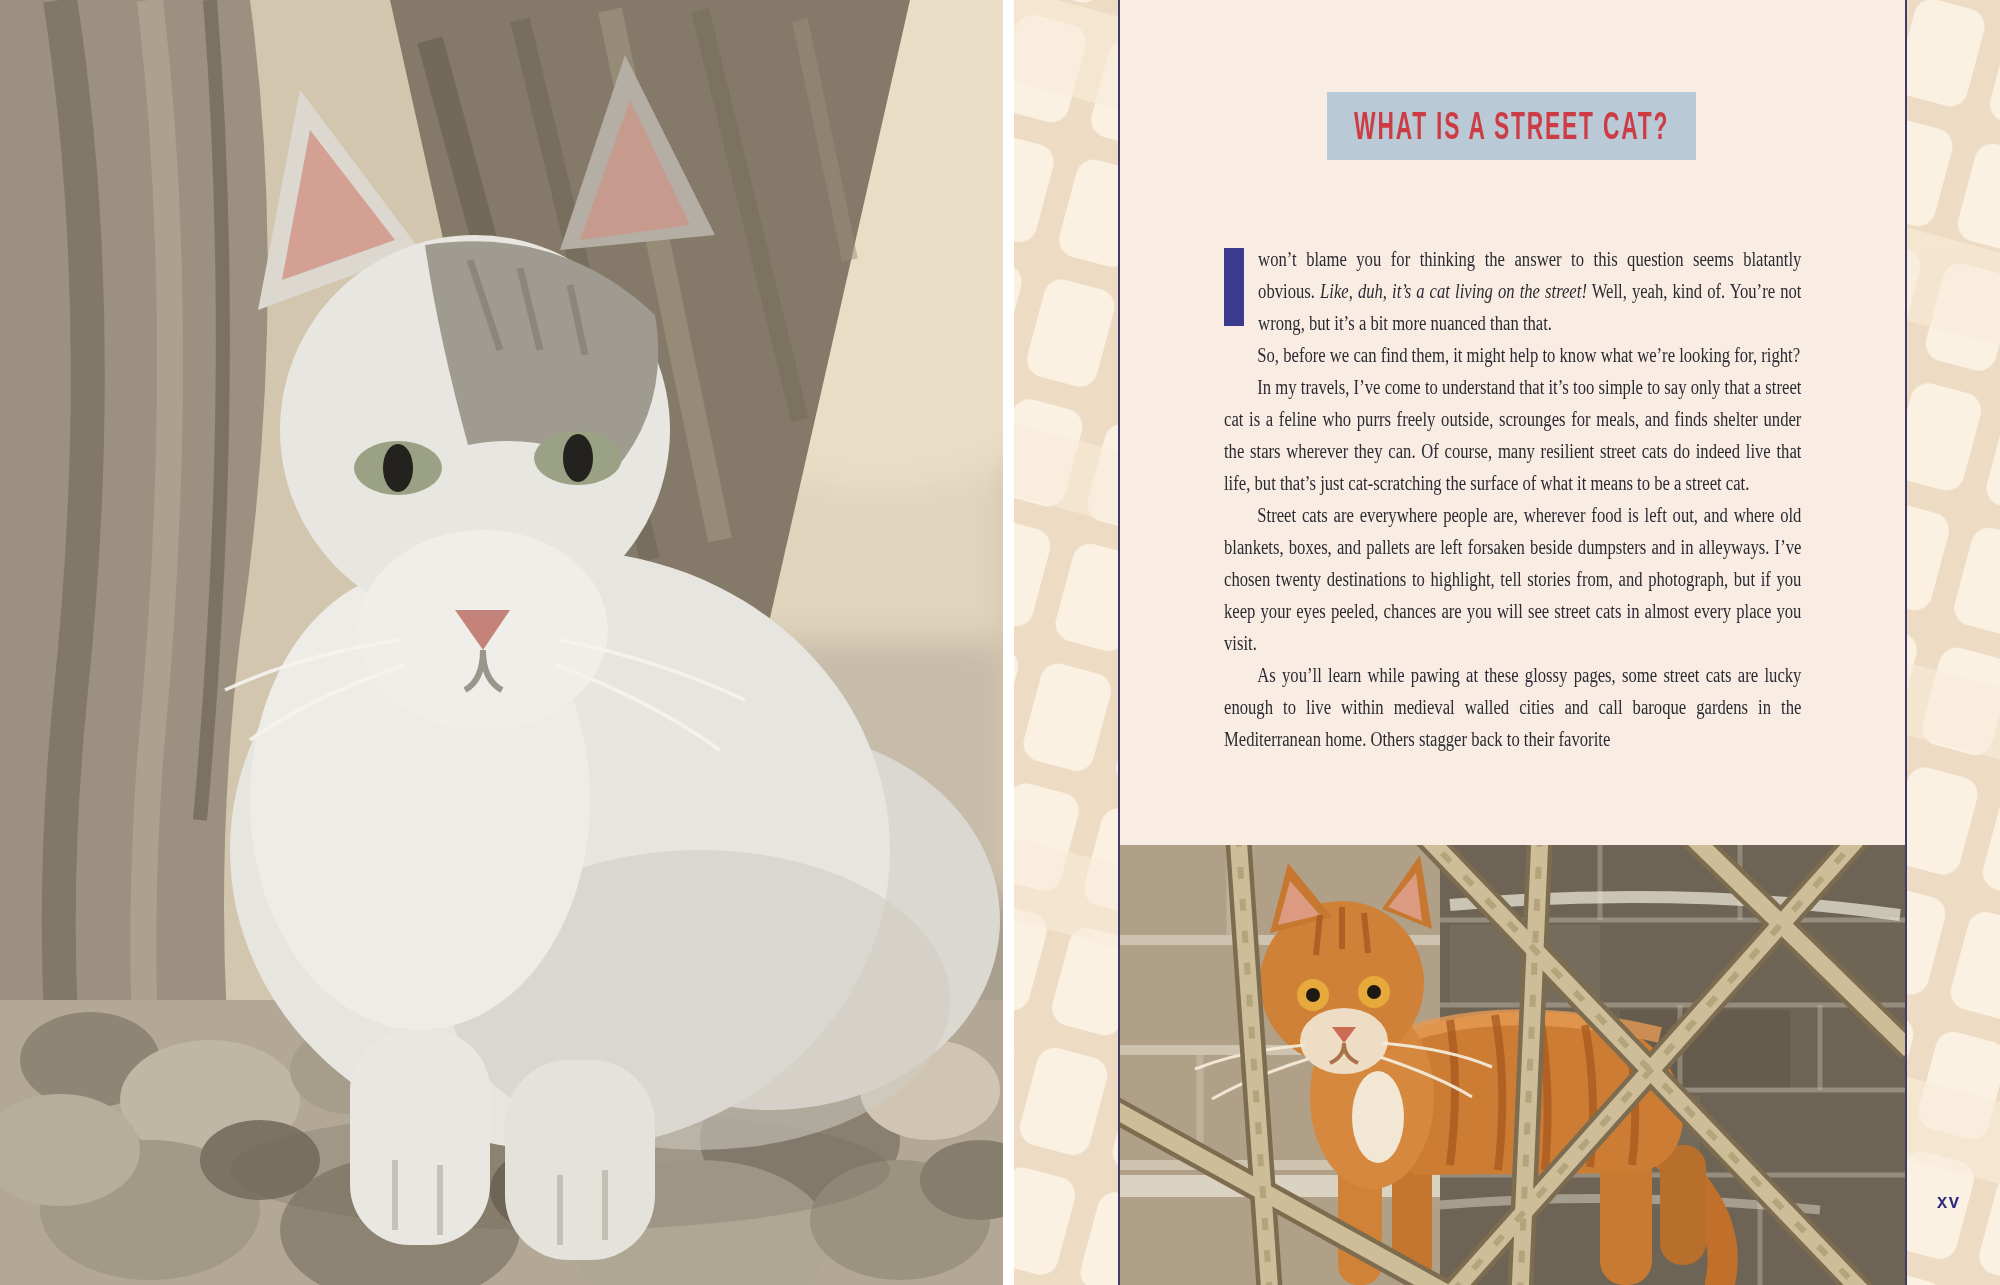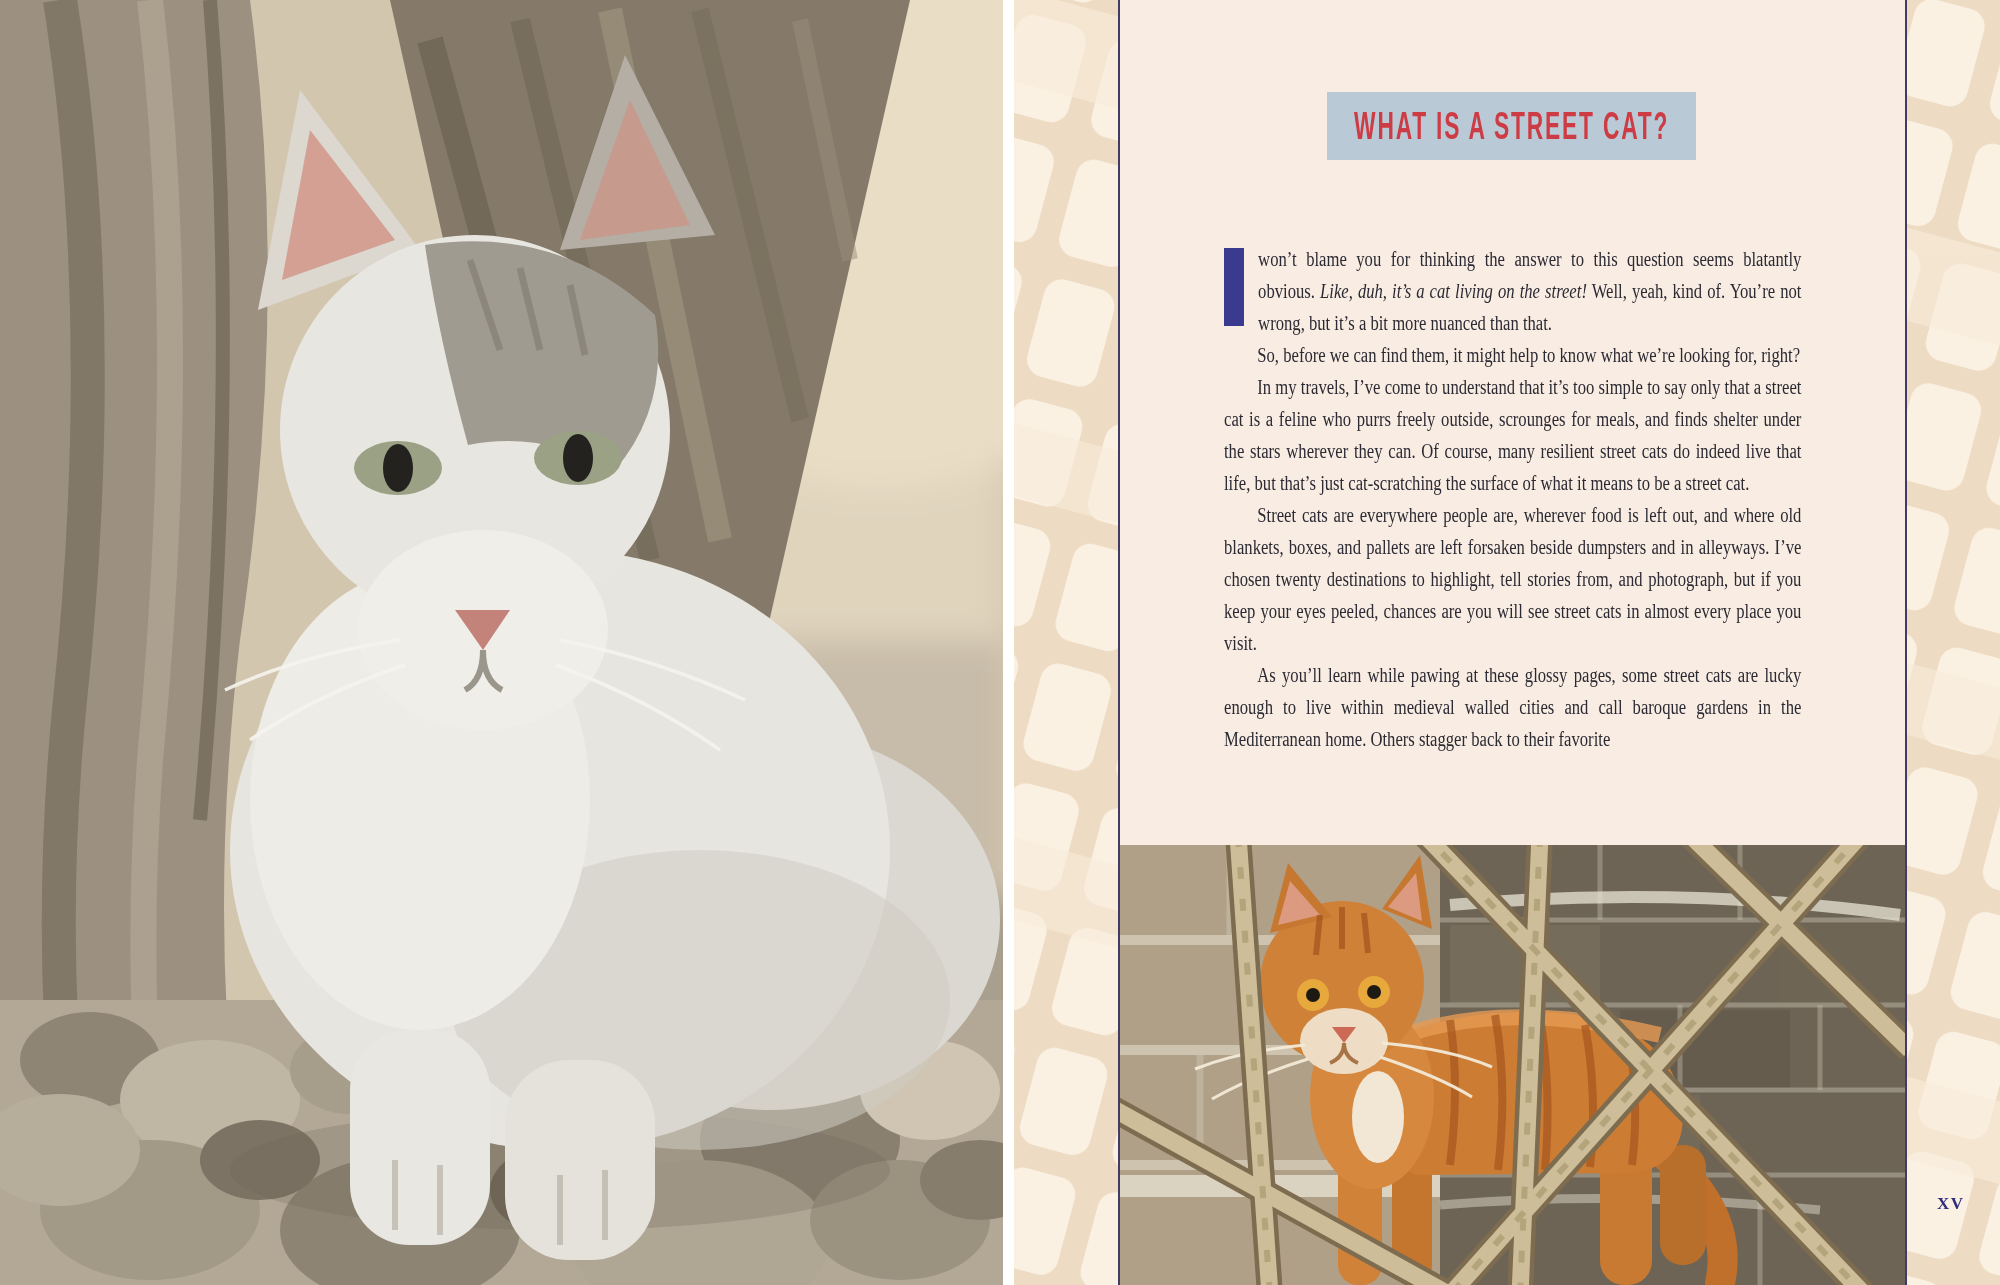--- a/index.html
+++ b/index.html
@@ -30,21 +30,21 @@
            color:#2b2a33;text-align:justify}
   .para{margin:0}
   .para:not(.first){text-indent:40px}
   .dropcap{float:left;width:24px;height:78px;background:#3a3a8f;margin:5px 17px 3px 0}
   em{font-style:italic}
 
   
   #photo2{position:absolute;left:0;top:845px;width:785px;height:440px;display:block;z-index:2}
 
   
-  #pagenum{position:absolute;left:923px;top:1194px;z-index:3;font-family:Liberation Serif, serif;
+  #pagenum{position:absolute;left:923px;top:1194px;z-index:3;font-family:Liberation Mono, monospace;
            font-weight:700;font-size:17px;letter-spacing:1.5px;color:#2f2b7d}
 </style>
 </head>
 <body>
 
 <svg id="left-photo" viewBox="0 0 1003 1285" preserveAspectRatio="none" xmlns="http://www.w3.org/2000/svg">
   <defs>
     <filter id="soft">
         <feGaussianBlur stdDeviation="16"></feGaussianBlur>
       </filter>

